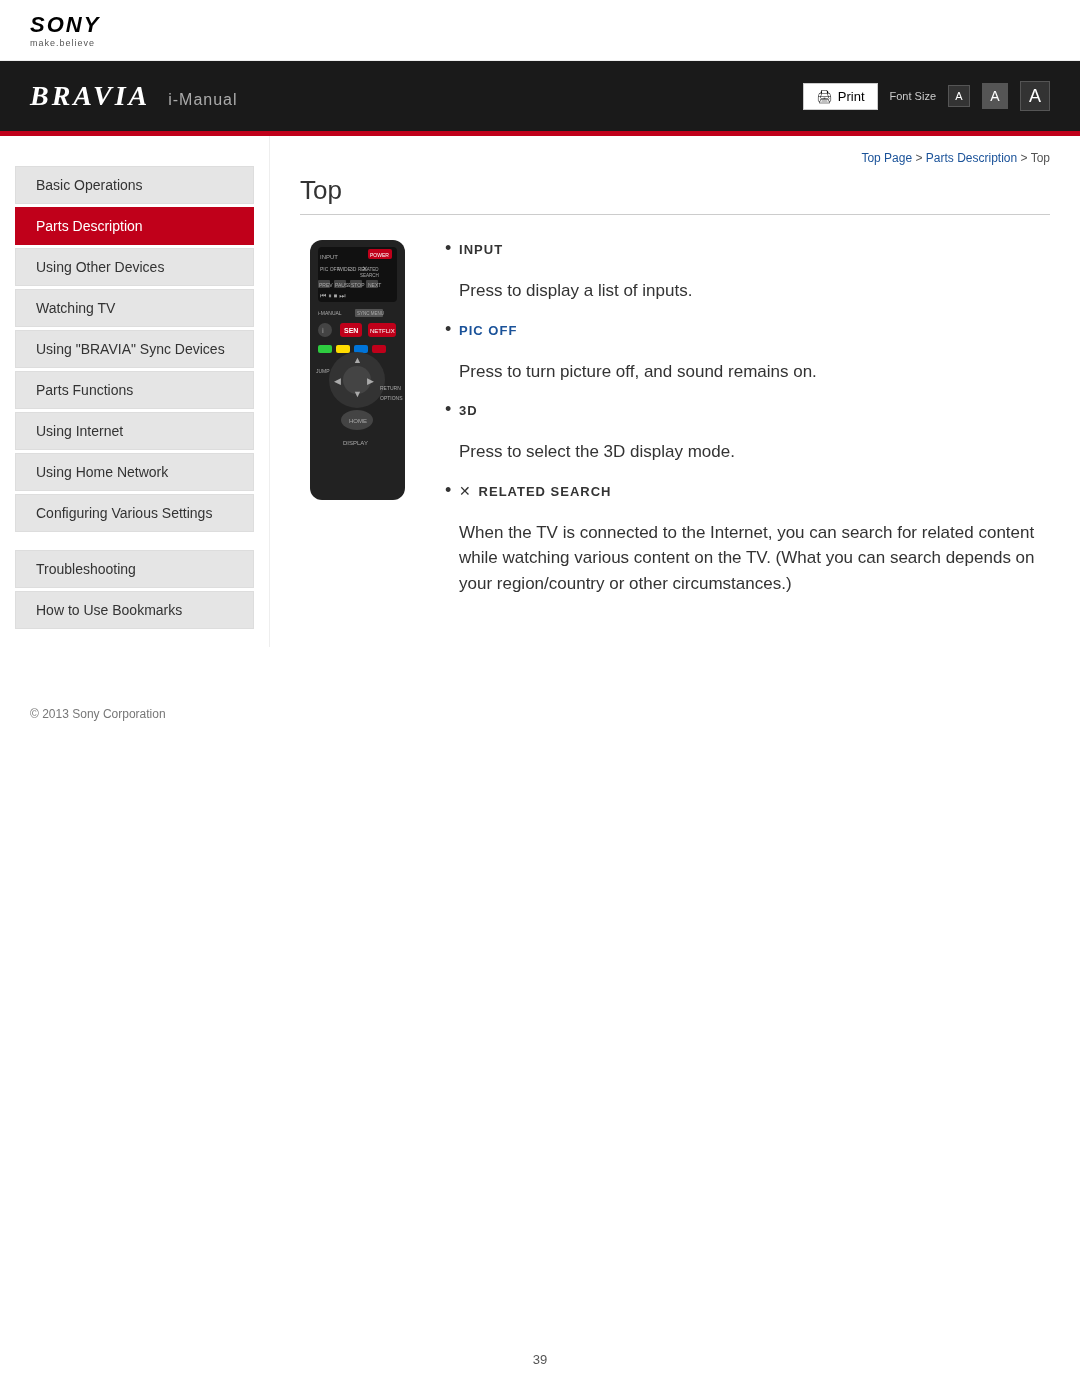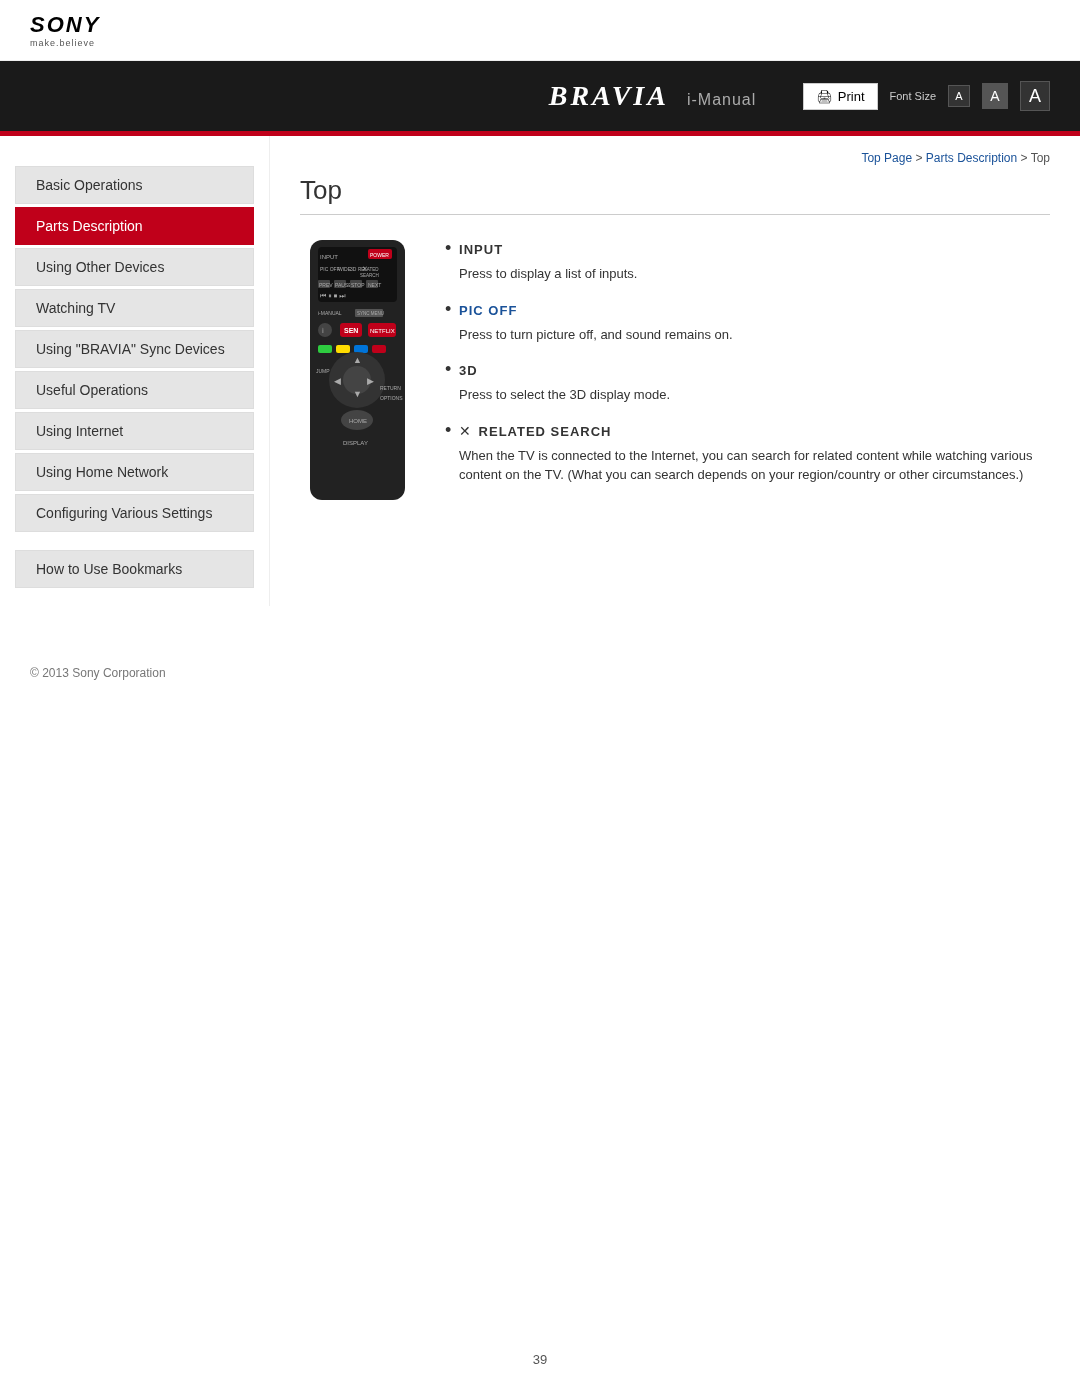--- a/index.html
+++ b/index.html
@@ -12,22 +12,21 @@
       position: relative;
     }
 
     
     .top-bar {
       background: #1a1a1a;
       height: 70px;
       display: flex;
       align-items: center;
       padding: 0 30px;
-      justify-content: flex-end;
-      gap: 47px;
+      justify-content: space-between;
     }
     .bravia-logo {
       display: flex;
       align-items: baseline;
       gap: 18px;
     }
     .bravia-text {
       font-size: 28px;
       font-weight: 900;
       color: #fff;
@@ -189,22 +188,22 @@
     .feature-name {
       font-weight: bold;
       font-size: 13px;
       letter-spacing: 1px;
     }
     .feature-name.highlight {
       color: #1a5299;
     }
     .feature-desc {
       color: #333;
-      font-size: 13px;
-      margin-top: 2px;
+      font-size: 17px;
+      margin-top: 16px;
       margin-left: 14px;
     }
     .related-search-icon {
       color: #333;
       font-size: 14px;
       margin-right: 4px;
     }
 
     
     .footer-links {
@@ -269,25 +268,26 @@
 
 <div class="main-layout">
 
   <div class="sidebar">
     <div class="sidebar-divider"></div>
     <div class="sidebar-item">Basic Operations</div>
     <div class="sidebar-item active">Parts Description</div>
     <div class="sidebar-item">Using Other Devices</div>
     <div class="sidebar-item">Watching TV</div>
     <div class="sidebar-item">Using "BRAVIA" Sync Devices</div>
-    <div class="sidebar-item">Useful Operations</div>
+    <div class="sidebar-item">Parts Functions</div>
     <div class="sidebar-item">Using Internet</div>
     <div class="sidebar-item">Using Home Network</div>
     <div class="sidebar-item">Configuring Various Settings</div>
     <div class="sidebar-divider"></div>
+    <div class="sidebar-item">Troubleshooting</div>
     <div class="sidebar-item">How to Use Bookmarks</div>
   </div>
 
   <div class="content">
     <div class="breadcrumb">
       <a href="#">Top Page</a><span> &gt; </span><a href="#">Parts Description</a><span> &gt; </span><span>Top</span>
     </div>
 
     <h1 class="page-title">Top</h1>
 

